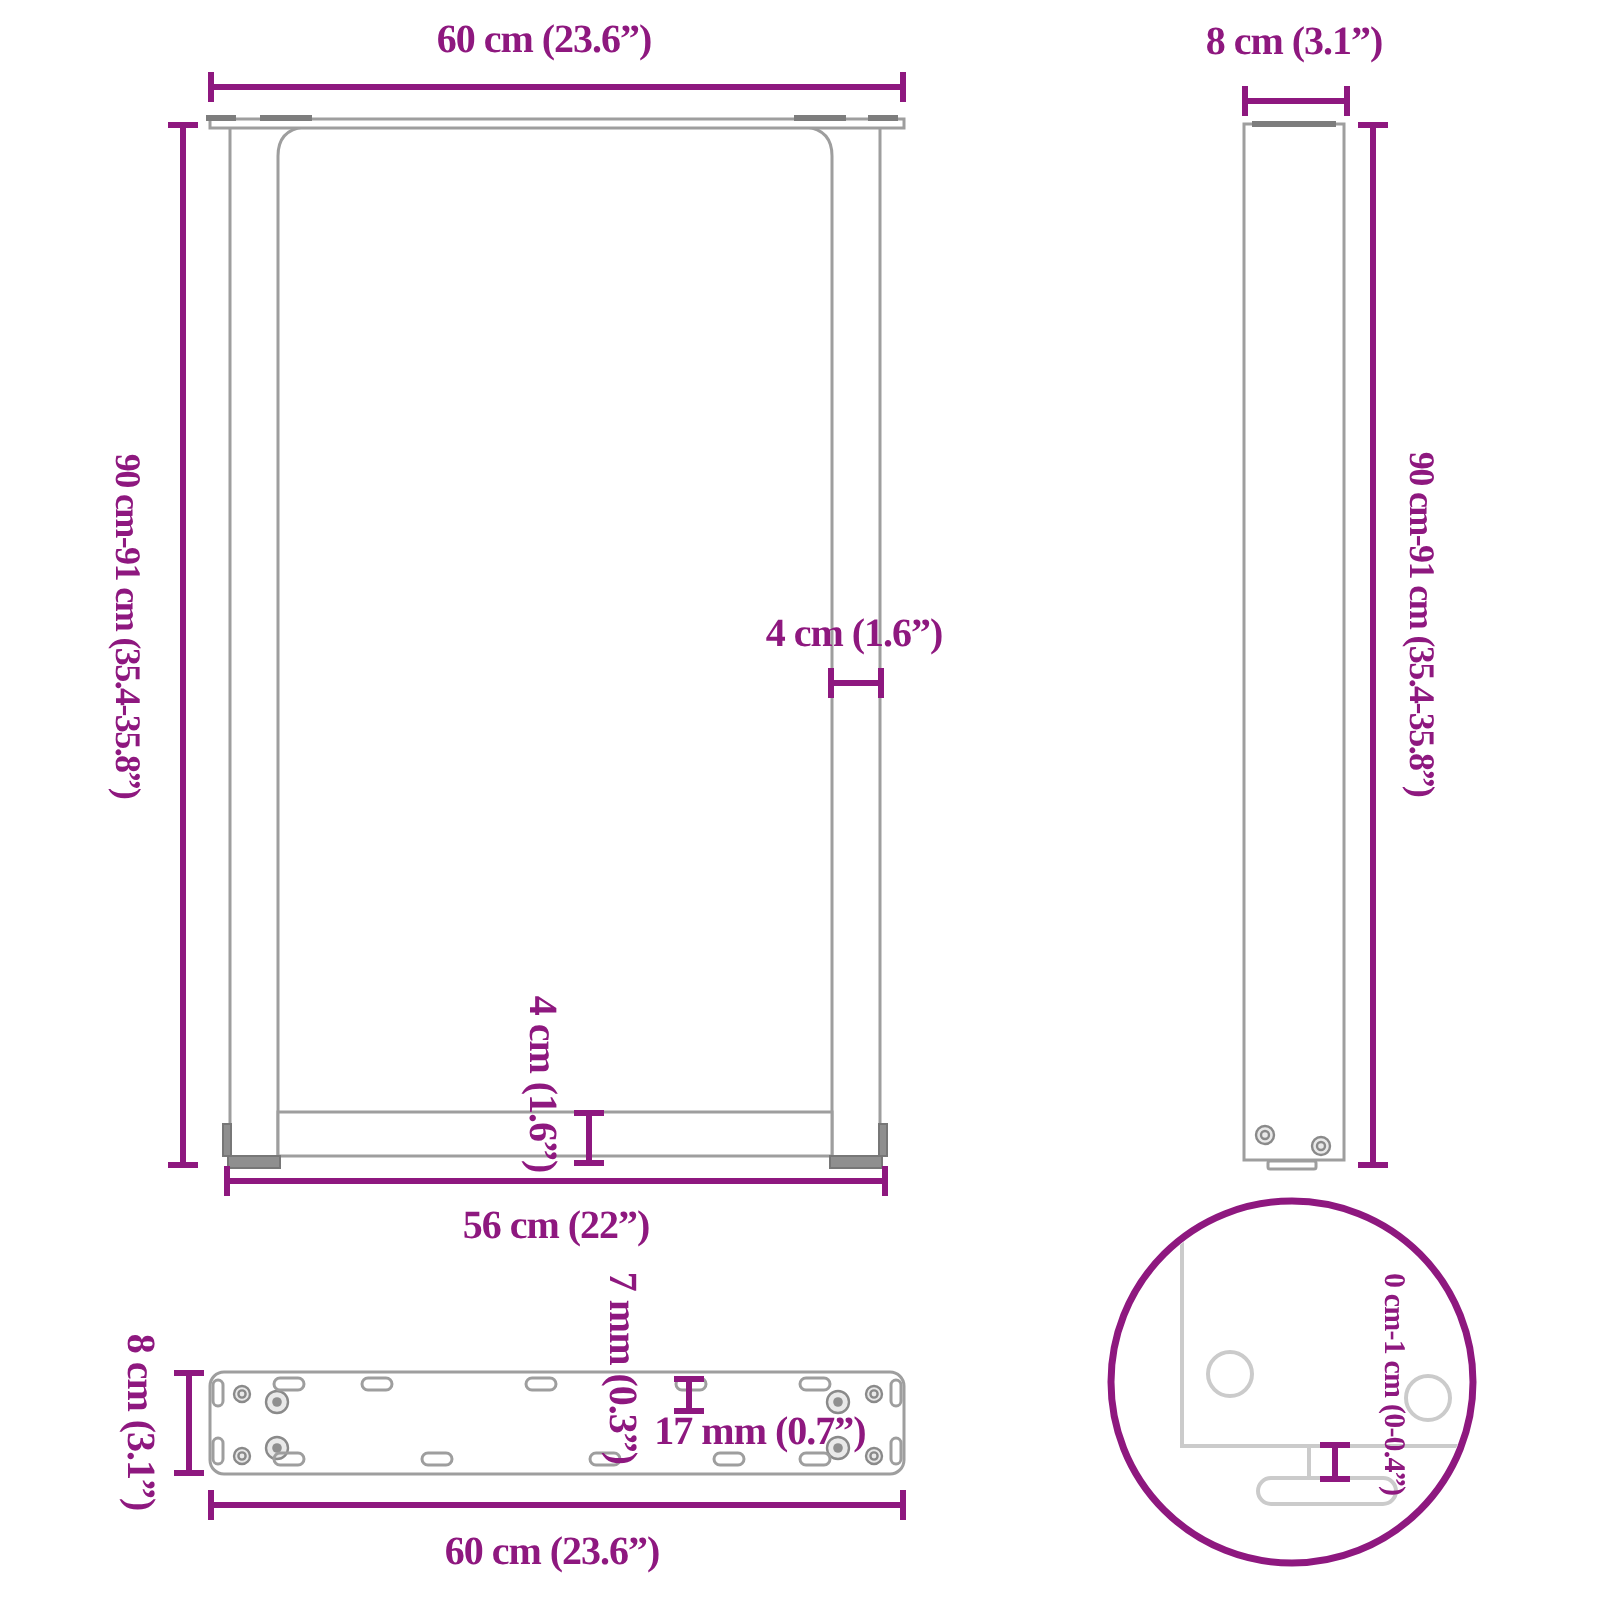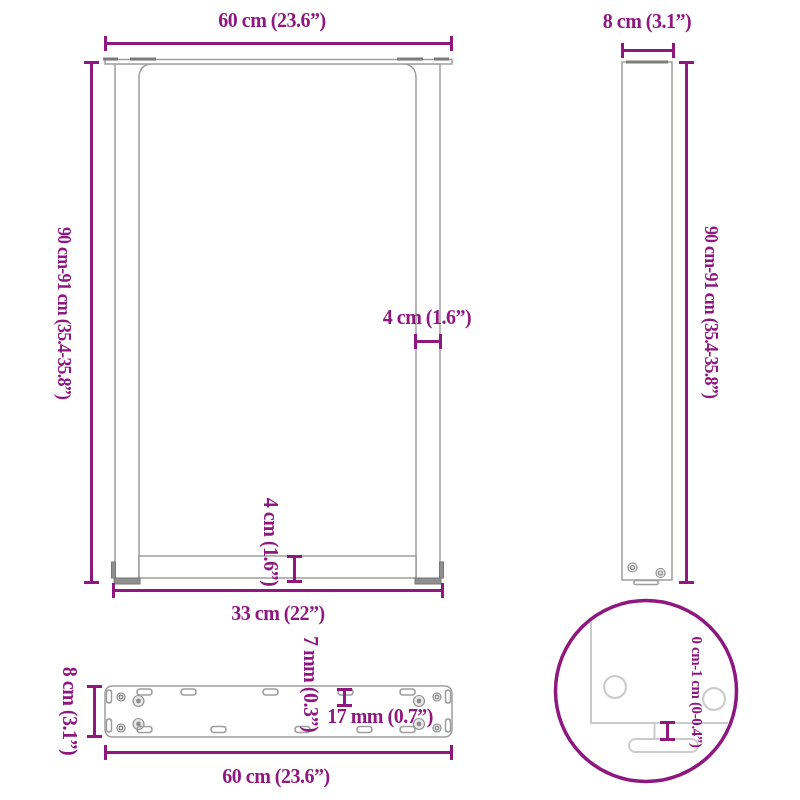--- a/index.html
+++ b/index.html
@@ -130,21 +130,21 @@
   <div class="dimv" style="left:685px;top:62px;height:521px"></div>
   <div class="dimv" style="left:93px;top:686px;height:51px"></div>
   <div class="dimv" style="left:343px;top:689px;height:17px"></div>
   <div class="dimh" style="left:105px;top:751px;width:347px"></div>
   <div class="dimv" style="left:666px;top:722px;height:18px"></div>
 
   <div class="lbl" style="left:272px;top:20px">60 cm (23.6”)</div>
   <div class="lbl rot long" style="left:64px;top:313px">90 cm-91 cm (35.4-35.8”)</div>
   <div class="lbl" style="left:427px;top:317px">4 cm (1.6”)</div>
   <div class="lbl rot" style="left:271px;top:542px">4 cm (1.6”)</div>
-  <div class="lbl" style="left:278px;top:613px">33 cm (22”)</div>
+  <div class="lbl" style="left:278px;top:613px">56 cm (22”)</div>
 
   <div class="lbl" style="left:647px;top:21px">8 cm (3.1”)</div>
   <div class="lbl rot long" style="left:711px;top:312px">90 cm-91 cm (35.4-35.8”)</div>
 
   <div class="lbl rot" style="left:70px;top:711px">8 cm (3.1”)</div>
   <div class="lbl rot" style="left:311px;top:684px">7 mm (0.3”)</div>
   <div class="lbl" style="left:380px;top:716px">17 mm (0.7”)</div>
   <div class="lbl" style="left:276px;top:776px">60 cm (23.6”)</div>
 
   <div class="lbl rot sm" style="left:696px;top:692px">0 cm-1 cm (0-0.4”)</div>

